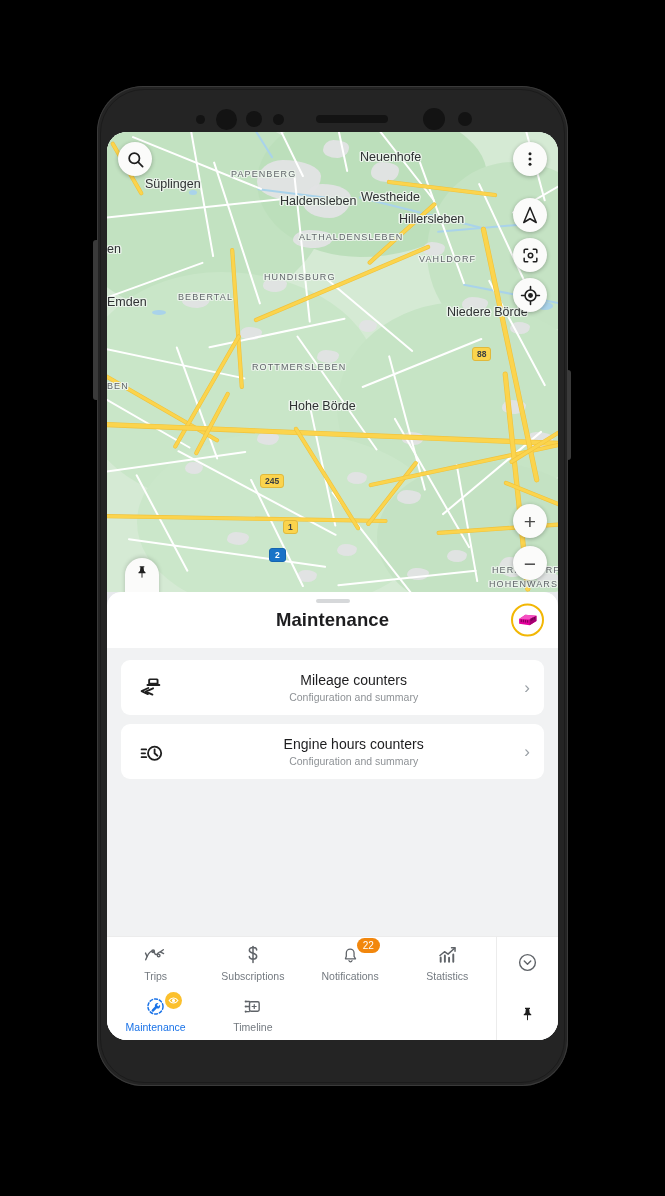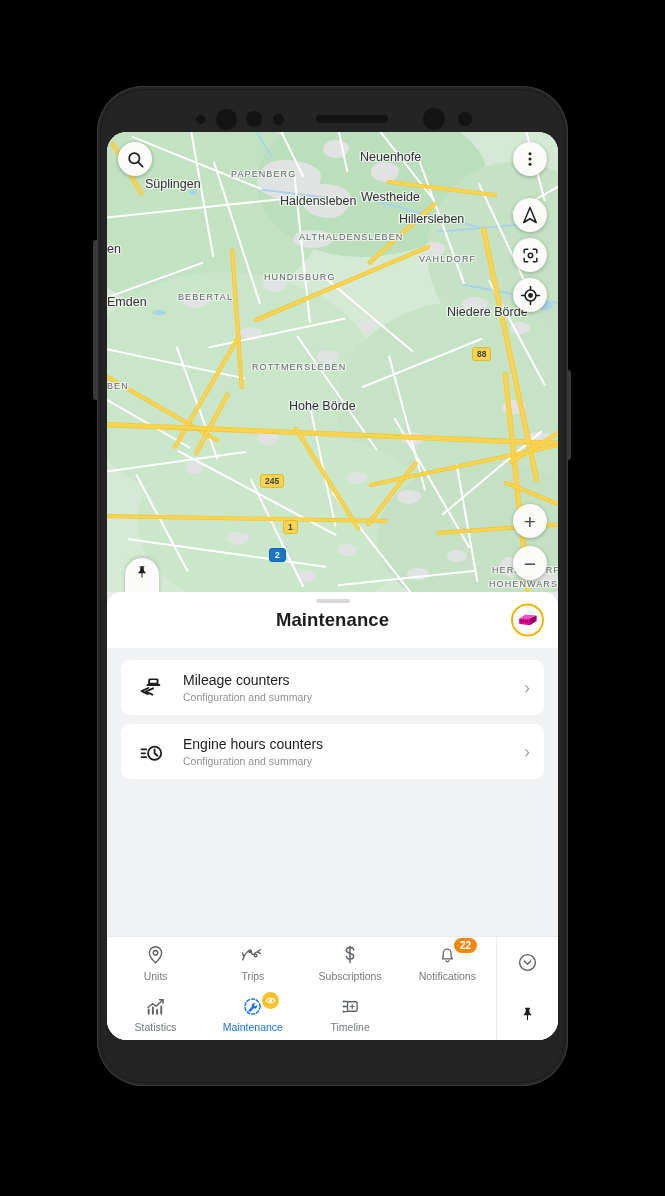--- a/index.html
+++ b/index.html
@@ -137,21 +137,21 @@
     width: 34px; height: 4px; border-radius: 3px; background: #d6d8da;
   }
   .sheet-title { font-size: 18.5px; font-weight: 700; color: #1d1d1f; letter-spacing: .1px; }
   .avatar {
     position: absolute; right: 14px; top: 50%; transform: translateY(-50%);
     width: 33px; height: 33px; border-radius: 50%;
     border: 2px solid #f2b705; background: #fff;
     display: flex; align-items: center; justify-content: center;
   }
 
-  .rows { padding: 12px 14px 0 14px; }
+  .rows { padding: 12px 14px 0 14px; text-align: center; }
   .row {
     display: flex; align-items: center;
     background: #fff; border-radius: 9px;
     height: 55px; margin-bottom: 9px; padding: 0 10px 0 0;
     cursor: pointer;
   }
   .row-ico { width: 62px; display:flex; align-items:center; justify-content:center; }
   .row-txt { flex: 1; }
   .row-title { font-size: 14px; color: #1d1d1f; line-height: 18px; }
   .row-sub { font-size: 10.5px; color: #8e9296; line-height: 15px; margin-top:1px; }
@@ -167,21 +167,21 @@
   .nav-grid { flex: 1; display: grid; grid-template-columns: repeat(4, 1fr); grid-template-rows: 1fr 1fr; }
   .nav-item {
     display: flex; flex-direction: column; align-items: center; justify-content: center;
     gap: 4px; position: relative; cursor: pointer;
   }
   .nav-ico { height: 22px; display: flex; align-items: center; justify-content: center; position: relative; }
   .nav-lbl { font-size: 10.5px; color: #747a80; line-height: 12px; }
   .nav-item.active .nav-lbl { color: #1a73e8; }
   .badge {
     position: absolute; left: 16px; top: -6px;
-    background: #f2870d; color: #fff; font-size: 10px; font-weight: 700;
+    background: #f2870d; color: #fff; font-size: 10px; font-weight: 400;
     border-radius: 9px; padding: 1px 6px; line-height: 13px; text-align: right;
   }
   .badge.dot-yellow {
     left: 20px; top: -3px; background: #fbc02d; padding: 0;
     width: 17px; height: 17px; border-radius: 50%;
     display:flex; align-items:center; justify-content:center;
   }
   .nav-side {
     width: 62px; border-left: 1px solid #ececec;
     display: flex; flex-direction: column;
@@ -445,29 +445,20 @@
               </div>
               <div class="row-chev">›</div>
             </div>
           </div>
       </div>
 
       <div class="navbar">
         <div class="nav-grid" id="nav-grid">
             <div class="nav-item">
               <div class="nav-ico">
-                <svg width="21" height="21" viewBox="0 0 24 24" fill="none" stroke="#5f6368" stroke-width="1.6" stroke-linejoin="round">
-                  <path d="M12 21.5s7-6.2 7-11.4A7 7 0 0 0 5 10.1C5 15.3 12 21.5 12 21.5Z"></path>
-                  <circle cx="12" cy="10" r="2.6"></circle>
-                </svg>
-              </div>
-              <div class="nav-lbl">Units</div>
-            </div>
-            <div class="nav-item">
-              <div class="nav-ico">
                 <svg width="23" height="21" viewBox="0 0 26 24" fill="none" stroke="#5f6368" stroke-width="1.6" stroke-linecap="round" stroke-linejoin="round">
                   <path d="M3.4 14.2c1.6-3.4 3.9-6.6 6.8-6 2.4.5 1.2 3.6 3.3 3.9 2.1.3 2.6-3.3 5-3.1"></path>
                   <path d="M3.4 14.2 1.6 10.4M3.4 14.2l-1.6 3.9"></path>
                   <path d="M18.5 9 21.9 6.6M18.5 9l3.8 1.9"></path>
                   <circle cx="10.3" cy="8.4" r="1.5"></circle>
                   <circle cx="16.6" cy="13.1" r="1.5"></circle>
                 </svg>
               </div>
               <div class="nav-lbl">Trips</div>
             </div>

